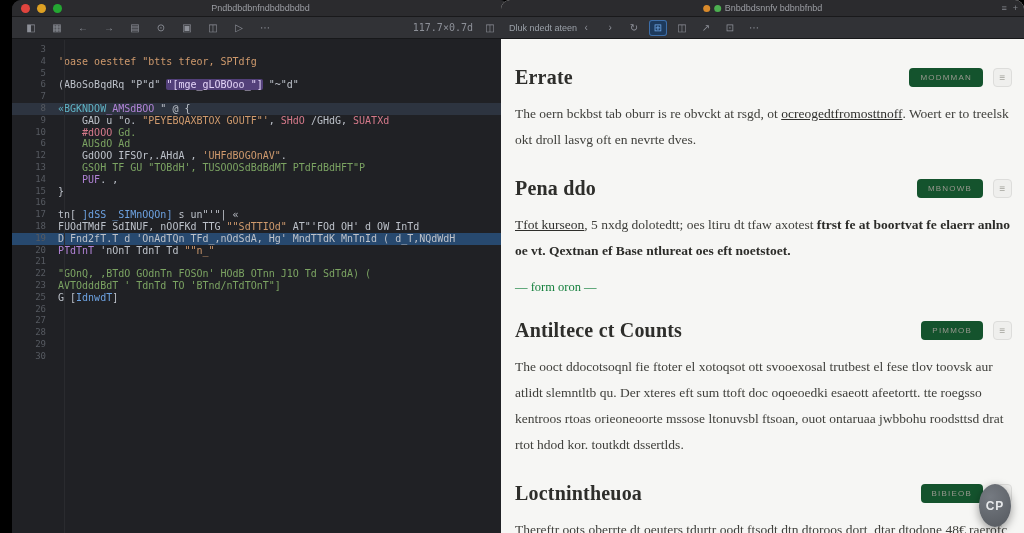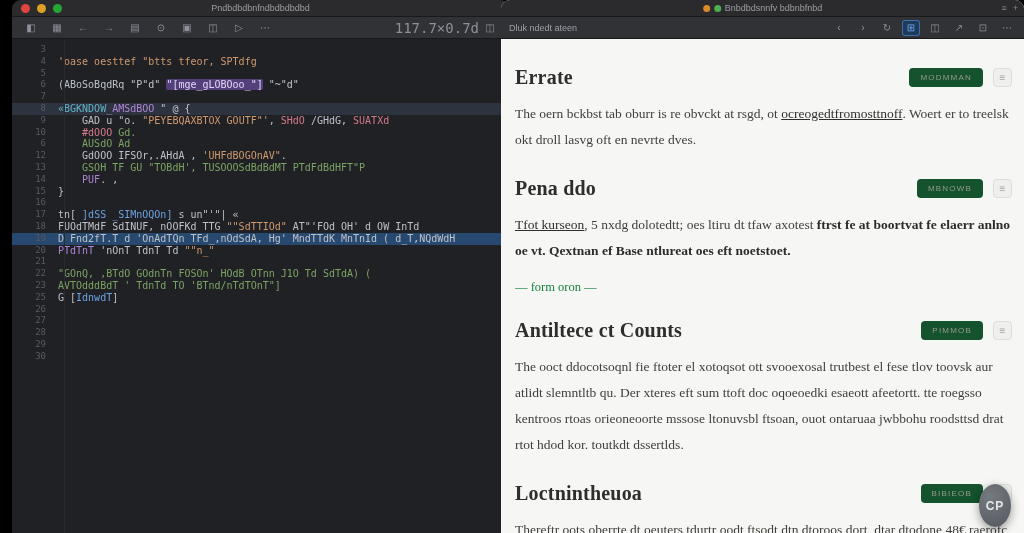--- a/index.html
+++ b/index.html
@@ -14,35 +14,35 @@
   .dot{width:9px;height:9px;border-radius:50%}
   .dot.red{background:#e0443e}.dot.yellow{background:#dea123}.dot.green{background:#24a732}
   .titlebar .title{position:absolute;left:50%;top:0;height:100%;transform:translateX(-50%);font-size:9px;color:#9b9da3;white-space:nowrap;display:flex;align-items:center;gap:4px}
   .dot-mini{width:7px;height:7px;border-radius:50%;display:inline-block}
   .dot-mini.orange{background:#d98a2b}.dot-mini.greenish{background:#4caf50}
   .titlebar-actions{position:absolute;right:6px;top:0;height:100%;display:flex;align-items:center;gap:6px;color:#84878d;font-size:9px}
 
   .toolbar{height:22px;background:#313236;border-bottom:1px solid #17181a;display:flex;align-items:center;padding:0 8px}
   .tb-icon{width:22px;height:16px;display:flex;align-items:center;justify-content:center;color:#8d9098;font-size:10px;border-radius:3px;cursor:default}
   .tb-spacer{flex:1}
-  .tb-status{font-size:14px;color:#8d9098;font-family:"DejaVu Sans Mono",monospace;}
+  .tb-status{font-size:10px;color:#8d9098;font-family:"DejaVu Sans Mono",monospace;margin-right:6px}
 
   .editor{position:absolute;top:40px;bottom:0;left:0;right:0;font-family:"DejaVu Sans Mono",monospace;font-size:10px;line-height:11.8px;padding-top:4px}
   .editor::before{content:"";position:absolute;left:52px;top:0;bottom:0;width:1px;background:#2a2b2f}
   .line{display:flex;height:11.8px;white-space:pre}
   .line .gut{width:46px;flex:0 0 46px;text-align:right;padding-right:12px;color:#565a61;font-size:9px}
   .line .code{flex:1}
   .hl-line{background:#2d3440}
   .hl-sel{background:#27496f}
   .c-d{color:#bcc1c9}.c-s{color:#cf9a6d}.c-k{color:#b183d6}.c-g{color:#7ba362}
   .c-b{color:#6ca1e0}.c-t{color:#5fb3c5}.c-n{color:#d4798a}
   .c-hl{background:#53407a;color:#e3d4f7;border-radius:2px}
   .scroll-thumb{position:absolute;right:2px;top:118px;width:5px;height:30px;border-radius:3px;background:#55585d}
 
-  .doc-toolbar{justify-content:space-between}
+  .doc-toolbar{}
   .doc-label{font-size:9px;color:#9aa0a8}
   .doc-actions{display:flex;gap:6px;align-items:center}
   .act{width:18px;height:16px;border-radius:3px;color:#8d9098;font-size:10px;display:flex;align-items:center;justify-content:center}
   .act.active{background:#1d3a5c;color:#6fa8e8;box-shadow:inset 0 0 0 1px #3d6ea8}
 
   .doc-content{position:absolute;top:40px;left:0;right:0;bottom:0;overflow:hidden;padding:26px 12px 4px 14px;font-family:"Liberation Serif",serif;color:#3d3d3a}
   .section{margin-bottom:24px}
   .heading-row{display:flex;align-items:center;margin-bottom:12px}
   .heading-row h2{font-size:20px;font-weight:700;color:#2e2e2b;letter-spacing:.2px;flex:1;font-family:"Liberation Serif",serif}
   .badge{font-size:8px;letter-spacing:1.2px;color:#98988f;background:#14532d;border:2px solid #14532d;border-radius:4px;padding:3px 9px;margin-right:10px;font-family:"Liberation Sans",sans-serif;text-transform:uppercase}

